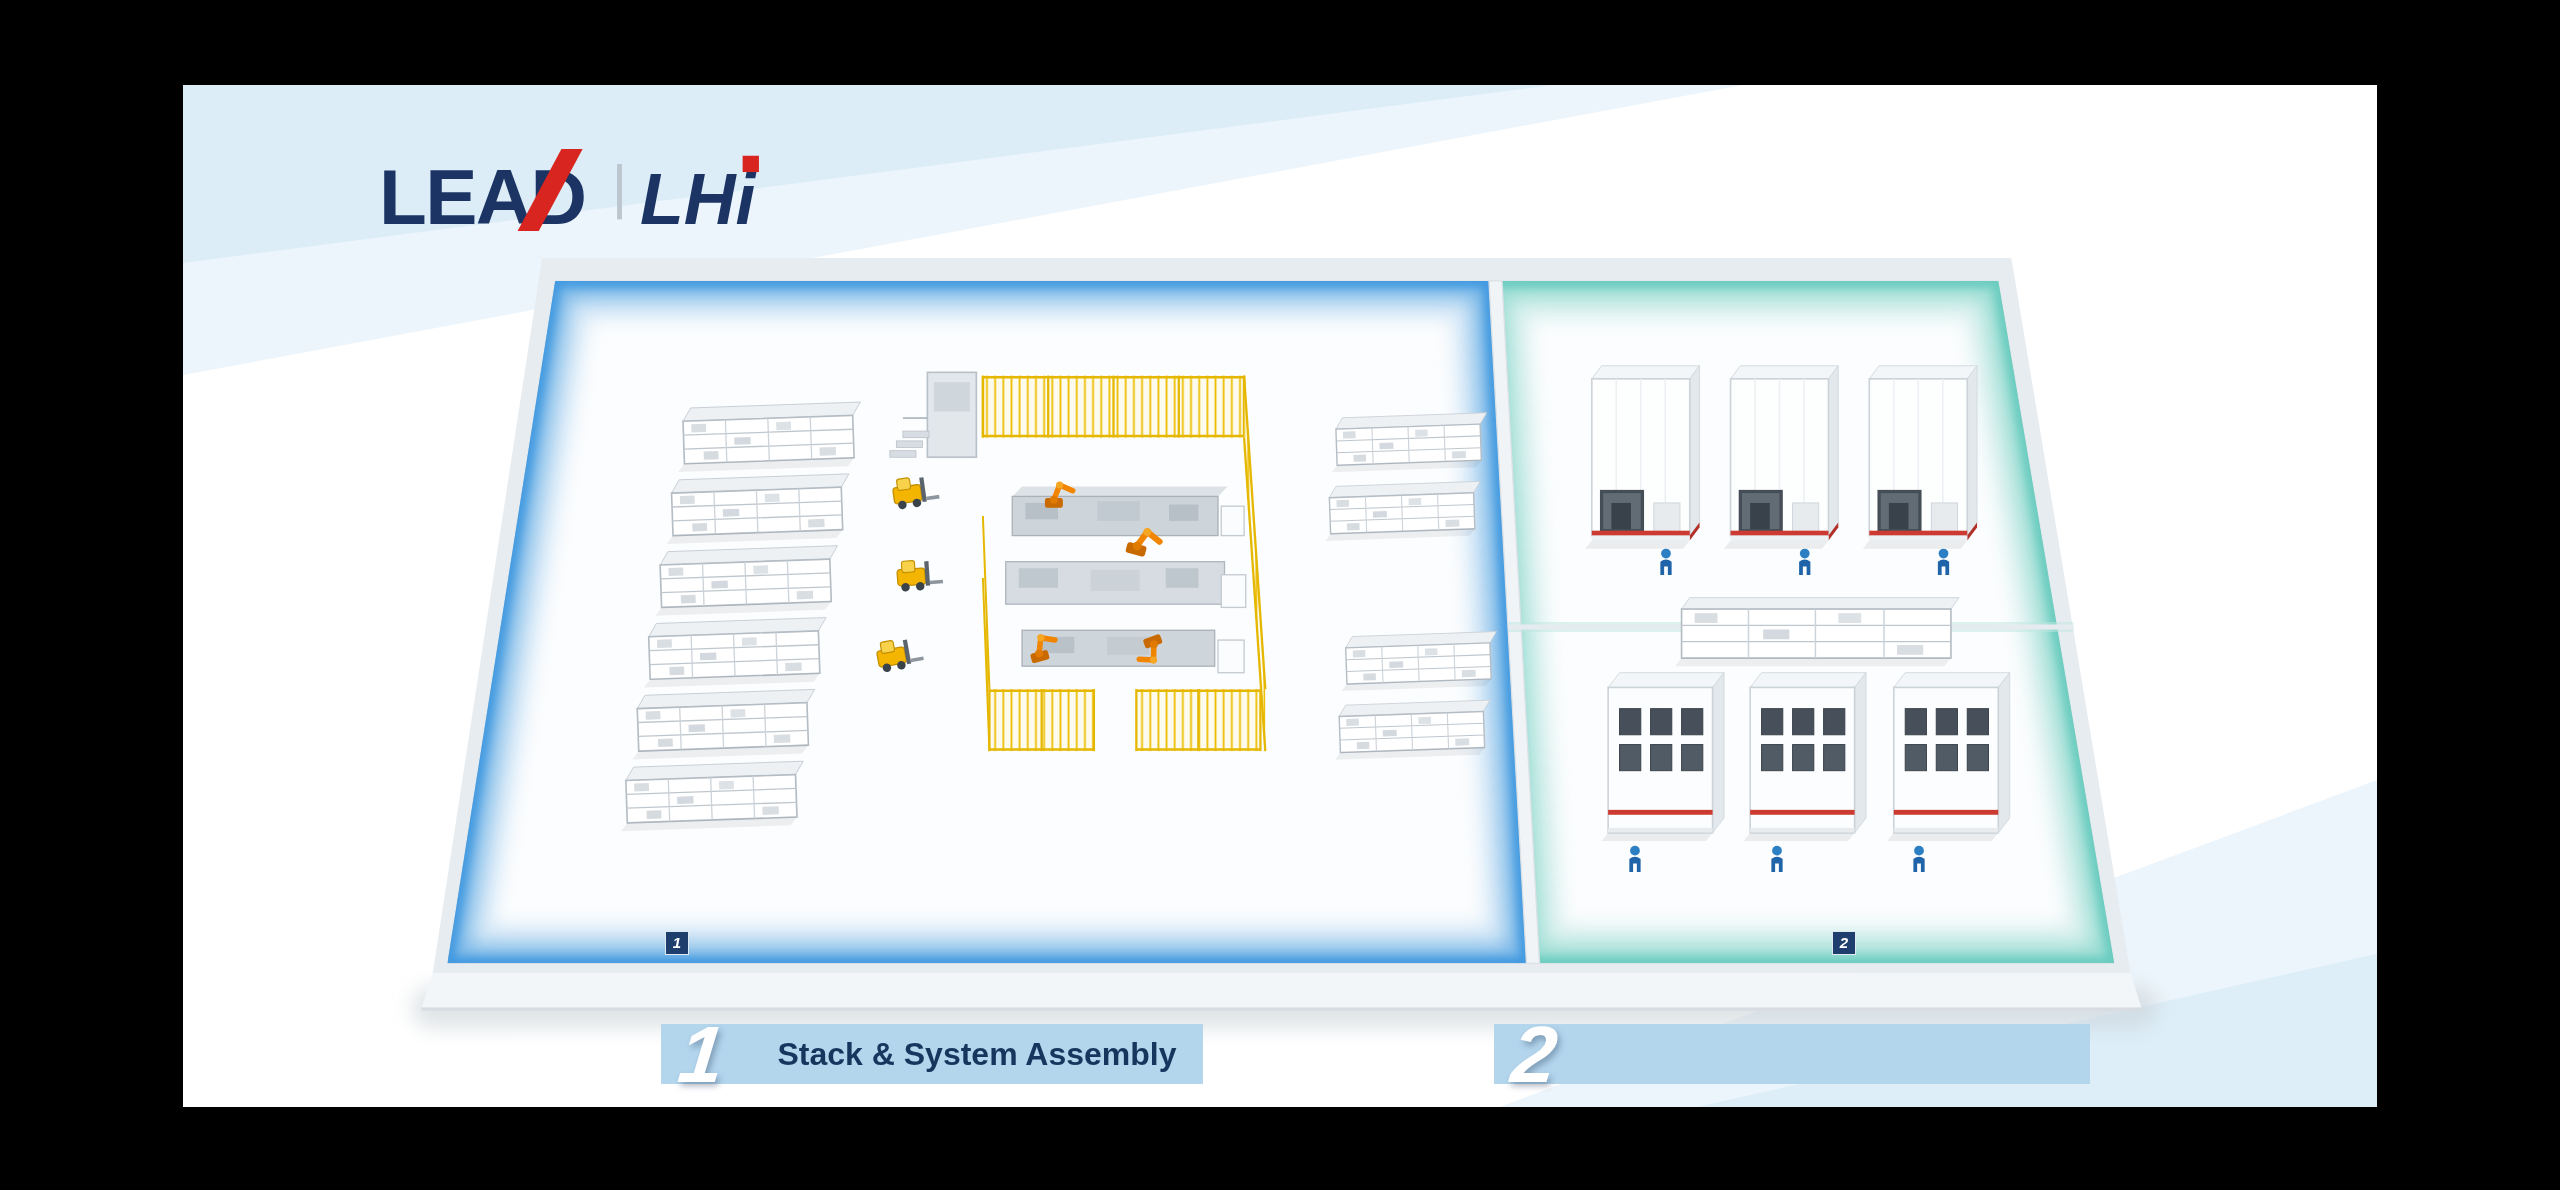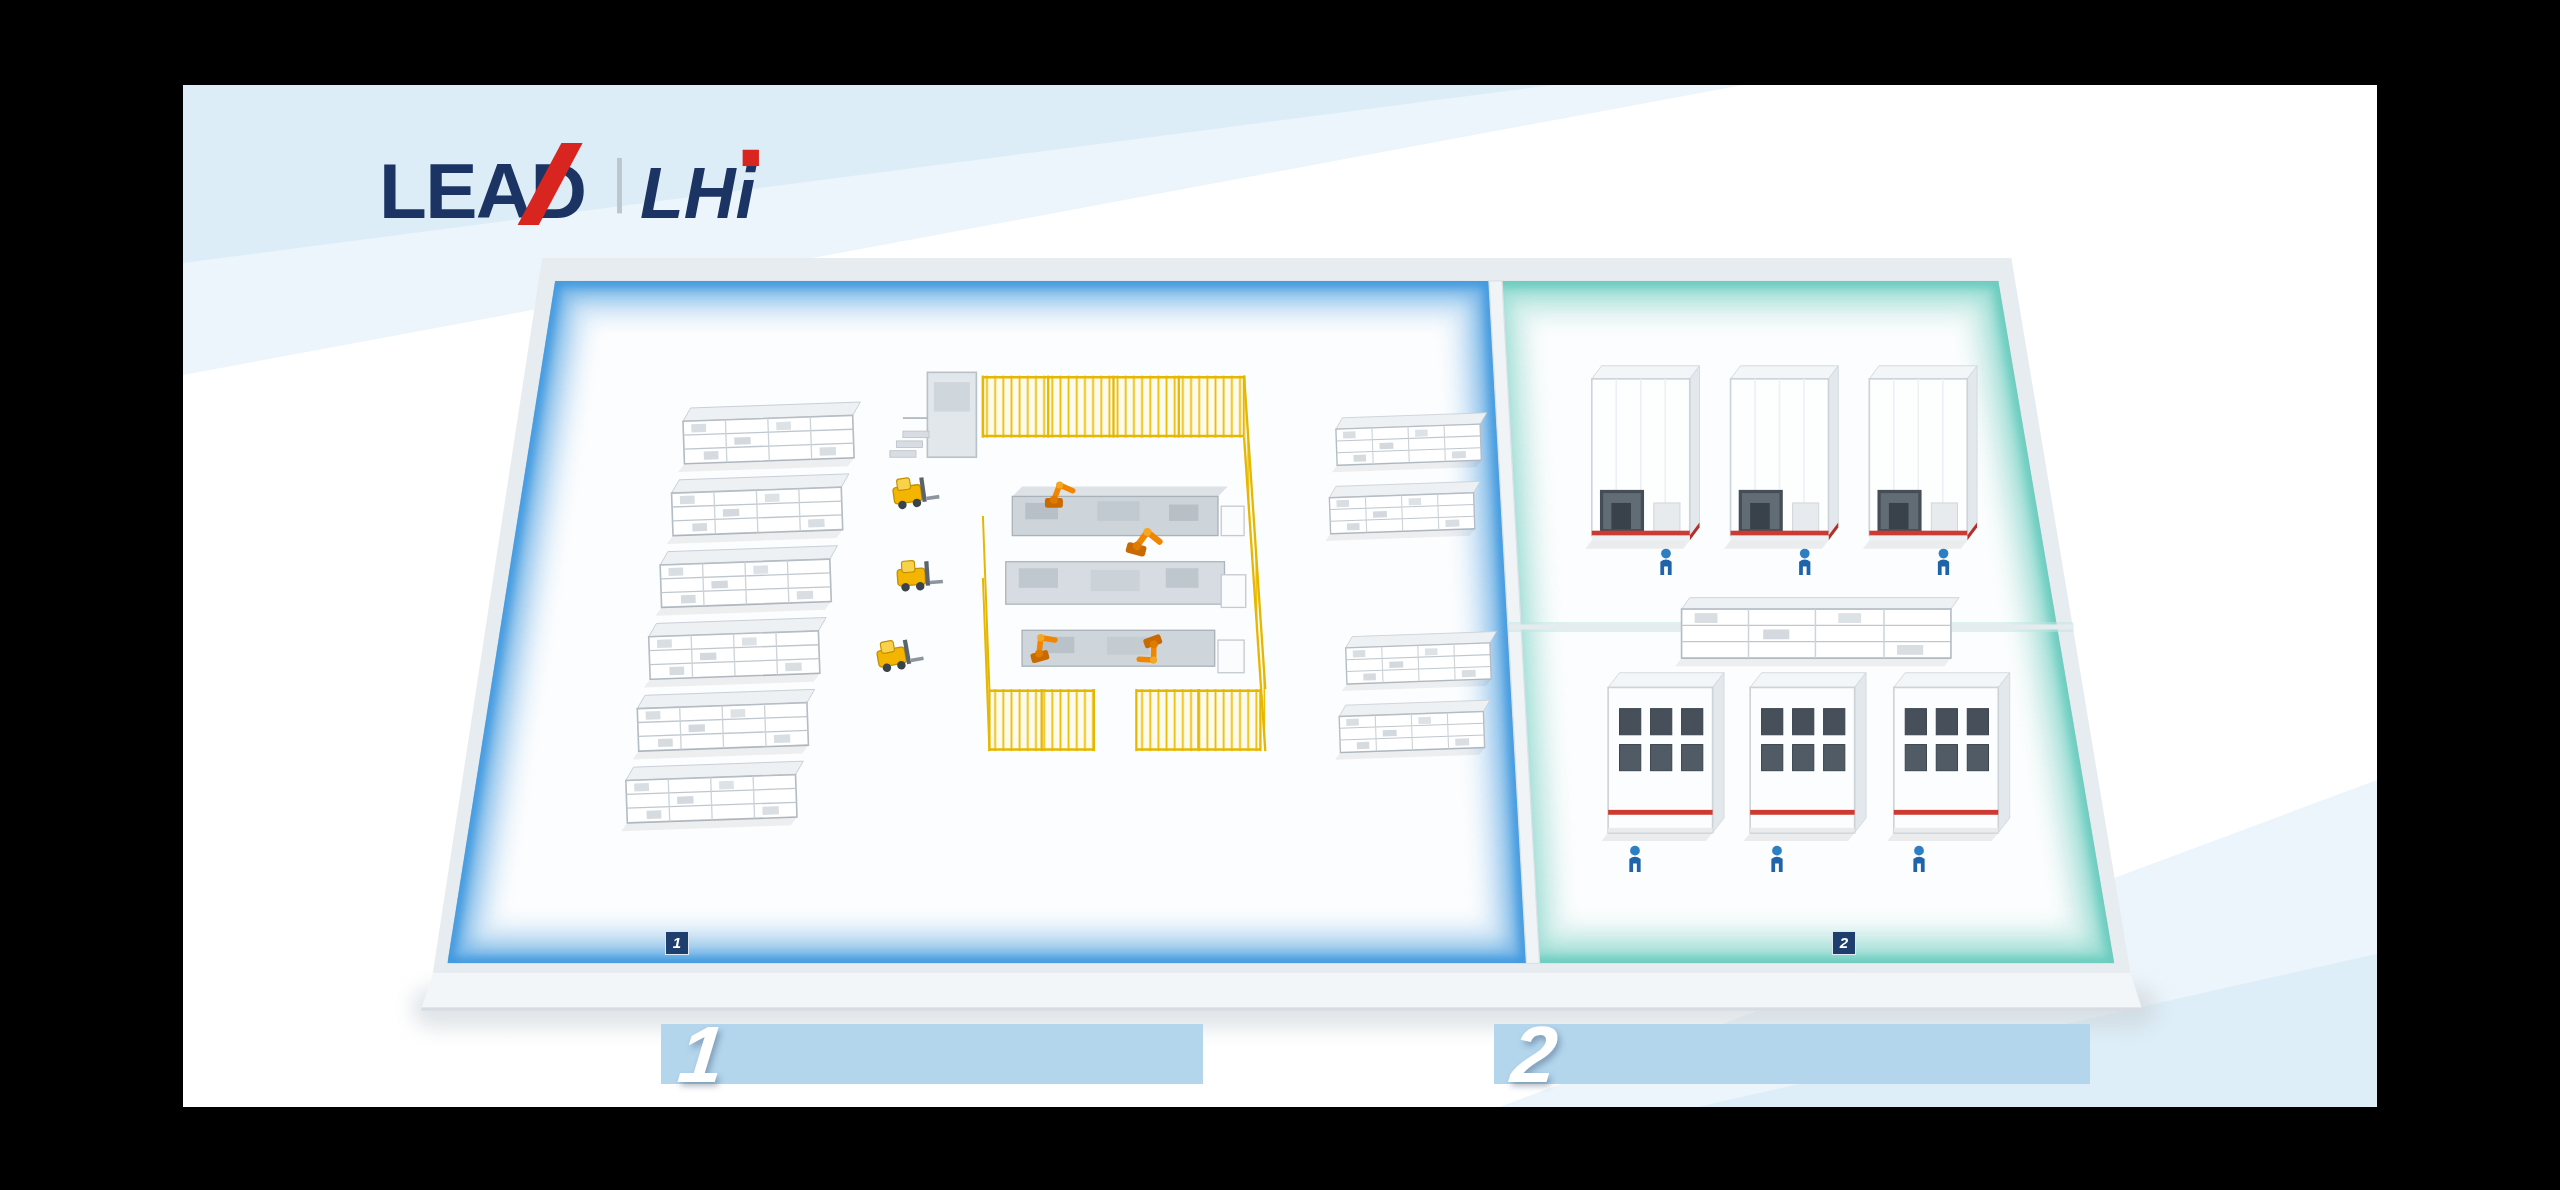--- a/index.html
+++ b/index.html
@@ -5,21 +5,21 @@
 <style>
   html,body{margin:0;padding:0;background:#000;}
   .stage{position:relative;width:2560px;height:1190px;background:#000;overflow:hidden;
          font-family:"Liberation Sans",sans-serif;}
   .panel{position:absolute;left:183px;top:85px;width:2194px;height:1022px;background:#fff;overflow:hidden;}
   .deco{position:absolute;inset:0;pointer-events:none;}
   .deco-tl-light{background:#ecf5fb;clip-path:polygon(0 0,1560px 0,0 290px);}
   .deco-tl{background:#ddedf8;clip-path:polygon(0 0,1370px 0,0 178px);}
   .deco-br-light{background:#ecf5fb;clip-path:polygon(100% 68%,100% 100%,60% 100%);}
   .deco-br{background:#ddeef8;clip-path:polygon(100% 85%,100% 100%,69% 100%);}
-  .logo-wrap{position:absolute;left:196px;top:58px;width:437px;height:82px;z-index:3;}
+  .logo-wrap{position:absolute;left:196px;top:64px;width:437px;height:82px;z-index:3;}
   .scene-wrap{position:absolute;inset:0;z-index:1;}
   .scene-wrap svg{display:block;width:100%;height:100%;}
   .floor-marker{position:absolute;z-index:2;width:24px;height:24px;box-sizing:border-box;
       background:#1e3f6e;border:1px solid #dfe9f2;color:#fff;font-weight:bold;font-size:15px;
       line-height:22px;text-align:center;font-style:italic;}
   .marker-1{left:482px;top:846px;}
   .marker-2{left:1649px;top:846px;}
   .legend-item{position:absolute;top:939px;height:60px;background:#b3d6ed;z-index:2;}
   .legend-item-1{left:478px;width:542px;}
   .legend-item-2{left:1311px;width:596px;}
@@ -272,19 +272,20 @@
         <use href="#person" transform="translate(973,466) scale(1.15)"></use>
         <use href="#person" transform="translate(1060,466) scale(1.15)"></use>
       </svg>
     </div>
 
     <div class="floor-marker marker-1">1</div>
     <div class="floor-marker marker-2">2</div>
 
     <div class="legend-item legend-item-1">
       <div class="legend-num">1</div>
+      <div class="legend-label">Stack &amp; System Assembly</div>
     </div>
     <div class="legend-item legend-item-2">
       <div class="legend-num">2</div>
     </div>
 
   </div>
 </div>
 
 </body></html>

